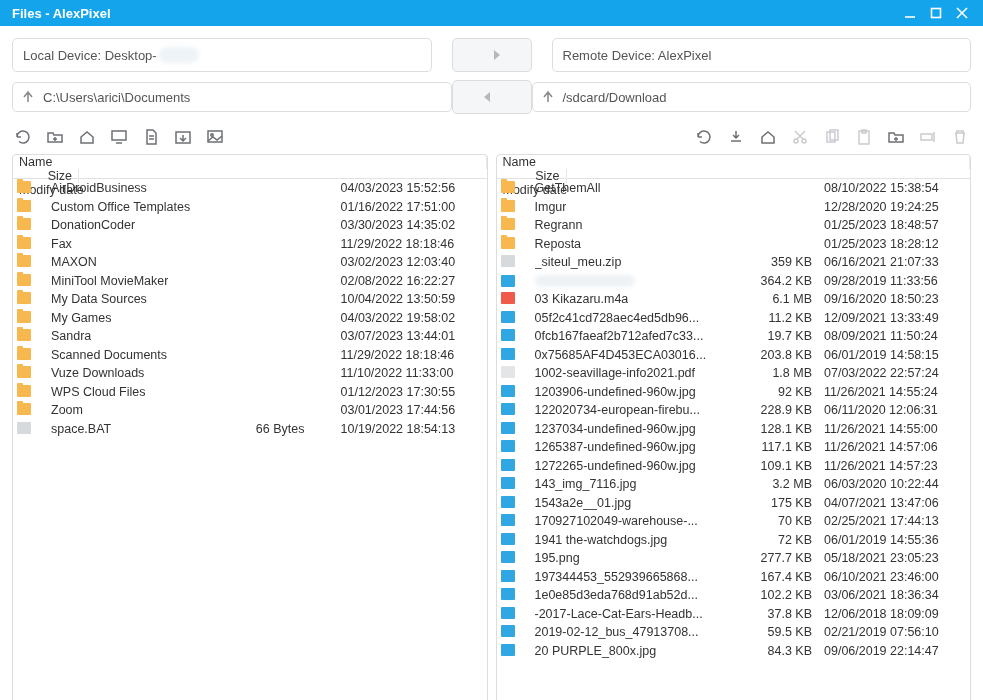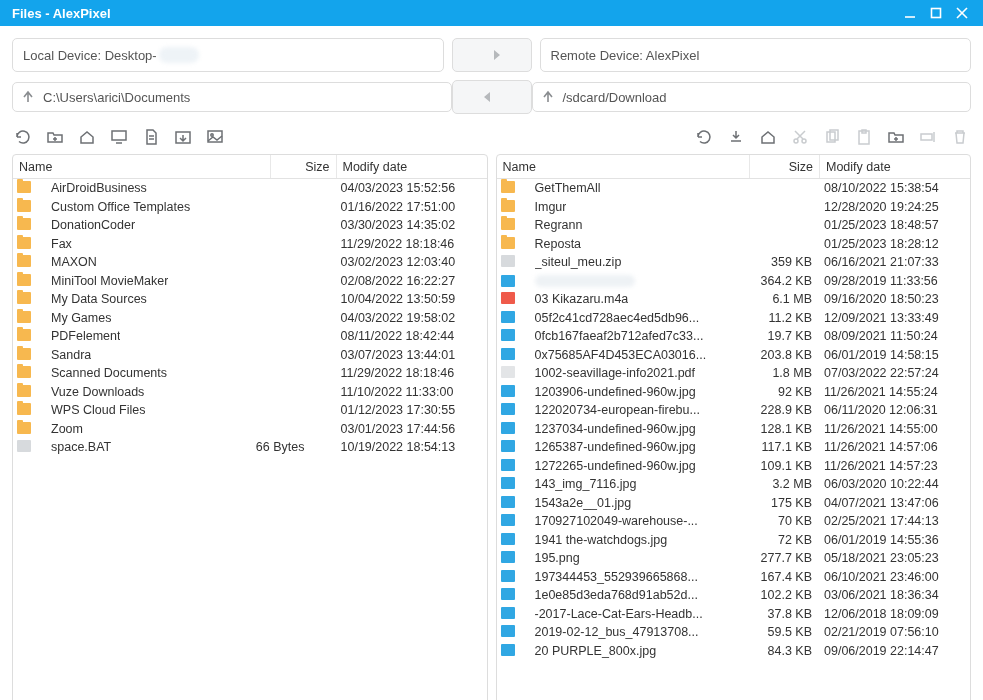--- a/index.html
+++ b/index.html
@@ -5,21 +5,21 @@
   * { box-sizing: border-box; margin: 0; padding: 0; }
   html, body { width: 983px; height: 700px; font-family: "Segoe UI", Arial, sans-serif; font-size: 13px; color: #333; background: #fff; overflow: hidden; }
 
   
   .titlebar { height: 26px; background: #13a4ec; color: #fff; display: flex; align-items: center; padding: 0 8px 0 12px; }
   .titlebar .title { flex: 1; font-weight: 600; font-size: 13px; }
   .winbtn { width: 26px; height: 26px; display: flex; align-items: center; justify-content: center; cursor: pointer; }
   .winbtn svg { width: 12px; height: 12px; stroke: #fff; fill: none; stroke-width: 1.6; }
 
   
-  .devicebar { display: flex; align-items: center; padding: 12px 12px 4px 12px; gap: 8px; }
+  .devicebar { display: flex; align-items: center; padding: 12px 12px 4px 12px; gap: 20px; }
   .devicebox { flex: 1; height: 34px; border: 1px solid #ddd; border-radius: 5px; display: flex; align-items: center; padding: 0 10px; color: #555; background: #fff; }
   .devicebox .label { white-space: nowrap; }
   .blur { width: 40px; height: 16px; border-radius: 8px; background: #eef3f7; margin-left: 2px; filter: blur(2px); }
   .dirbtn { width: 80px; height: 34px; border: 1px solid #ddd; border-radius: 5px; background: #f5f6f7; display: flex; align-items: center; justify-content: center; cursor: pointer; }
   .dirbtn svg { width: 26px; height: 16px; fill: #b6b9bc; }
 
   
   .pathbar { display: flex; align-items: center; padding: 4px 12px 8px 12px; gap: 0; }
   .pathbox { flex: 1; height: 30px; border: 1px solid #ddd; border-radius: 5px; display: flex; align-items: center; padding: 0 8px; color: #555; gap: 8px; }
   .pathbox svg.up { width: 14px; height: 14px; stroke: #8a8d90; fill: none; stroke-width: 1.6; flex-shrink: 0; }
@@ -28,21 +28,21 @@
   .iconbar { display: flex; padding: 6px 14px 8px 14px; }
   .iconbar .left, .iconbar .right { display: flex; gap: 14px; }
   .iconbar .spacer { flex: 1; }
   .tico { width: 18px; height: 18px; display: flex; align-items: center; justify-content: center; cursor: pointer; }
   .tico svg { width: 18px; height: 18px; stroke: #6d7074; fill: none; stroke-width: 1.5; }
   .tico.dis svg { stroke: #c9cccf; }
 
   
   .panes { display: flex; padding: 0 12px 12px 12px; gap: 8px; height: 586px; }
   .pane { flex: 1; border: 1px solid #ddd; border-radius: 4px; overflow: hidden; display: flex; flex-direction: column; background: #fff; }
-  .header { display: flex; height: 24px; border-bottom: 1px solid #e2e2e2; color: #333; font-size: 12.5px; }
+  .header { display: flex; height: 24px; border-bottom: 1px solid #e2e2e2; color: #333; font-size: 12.5px; flex-direction: column; }
   .header > div { display: flex; align-items: center; padding: 0 6px; border-right: 1px solid #e8e8e8; }
   .header > div:last-child { border-right: none; }
   .col-name { flex: 1 1 auto; }
   .col-size.local { width: 66px; justify-content: flex-end; }
   .col-size.remote { width: 70px; justify-content: flex-end; }
   .col-date.local { width: 150px; }
   .col-date.remote { width: 150px; }
 
   .body { flex: 1; overflow-y: auto; position: relative; }
   .body::-webkit-scrollbar { width: 8px; }
@@ -292,28 +292,20 @@
           <div class="cell-name">
             <span class="fic folder"></span>
             <span class="txt">My Games</span>
           </div>
           <div class="cell-size local"></div>
           <div class="cell-date local">04/03/2022 19:58:02</div>
         </div>
         <div class="row">
           <div class="cell-name">
             <span class="fic folder"></span>
-            <span class="txt">PDFelement</span>
-          </div>
-          <div class="cell-size local"></div>
-          <div class="cell-date local">08/11/2022 18:42:44</div>
-        </div>
-        <div class="row">
-          <div class="cell-name">
-            <span class="fic folder"></span>
             <span class="txt">Sandra</span>
           </div>
           <div class="cell-size local"></div>
           <div class="cell-date local">03/07/2023 13:44:01</div>
         </div>
         <div class="row">
           <div class="cell-name">
             <span class="fic folder"></span>
             <span class="txt">Scanned Documents</span>
           </div>

